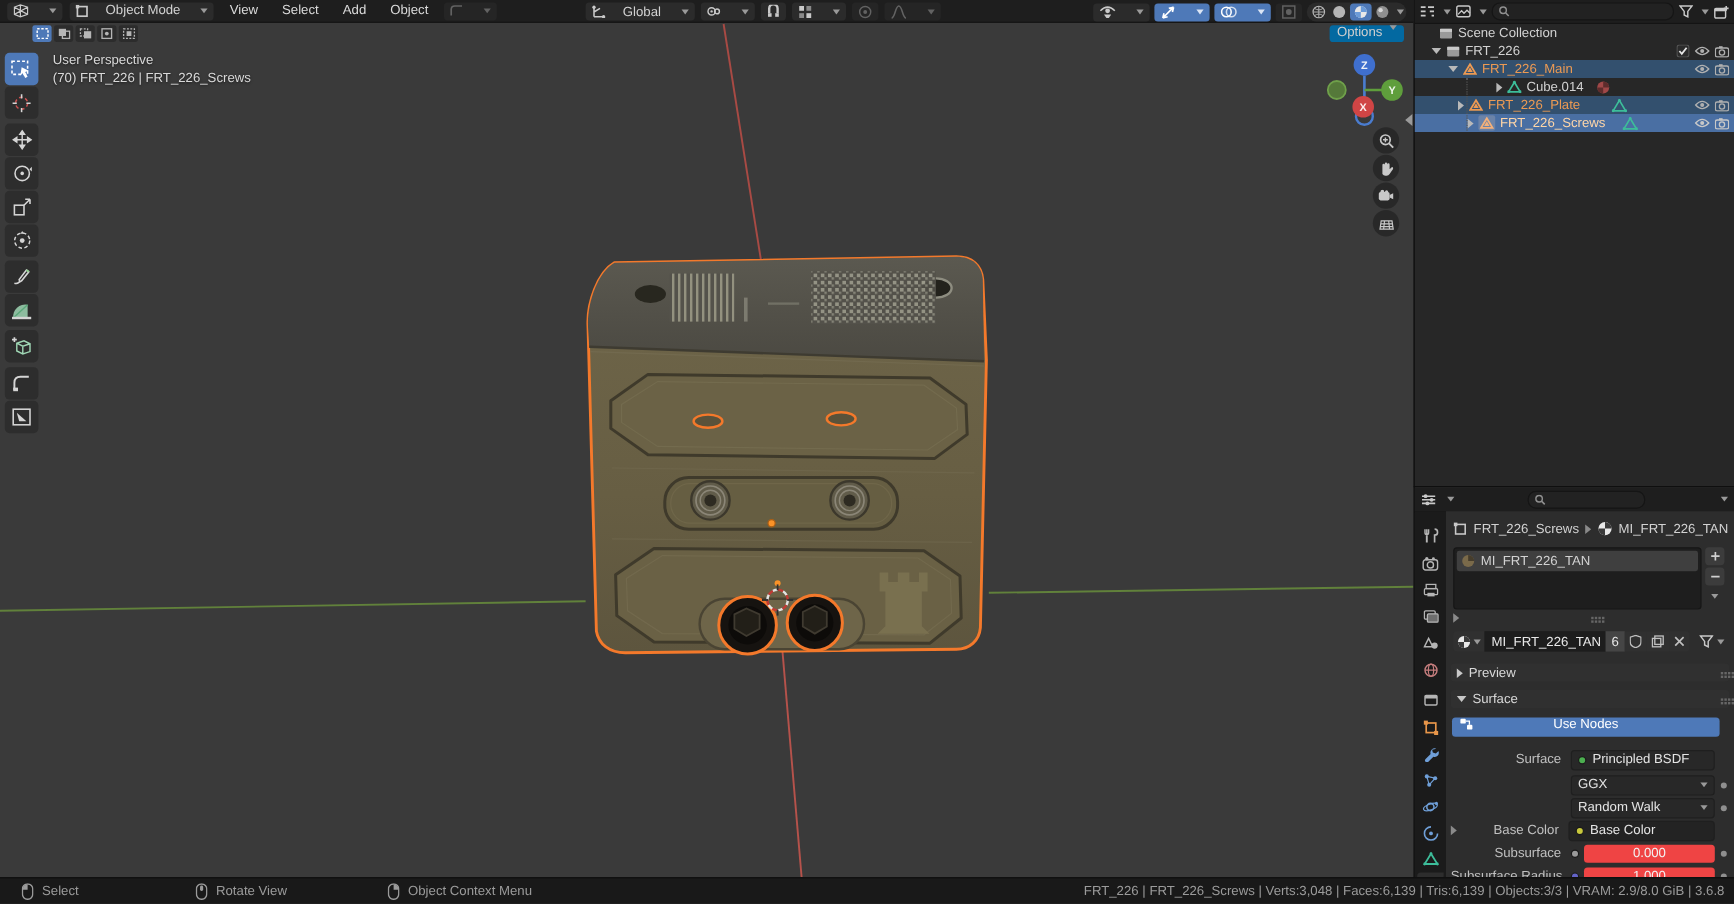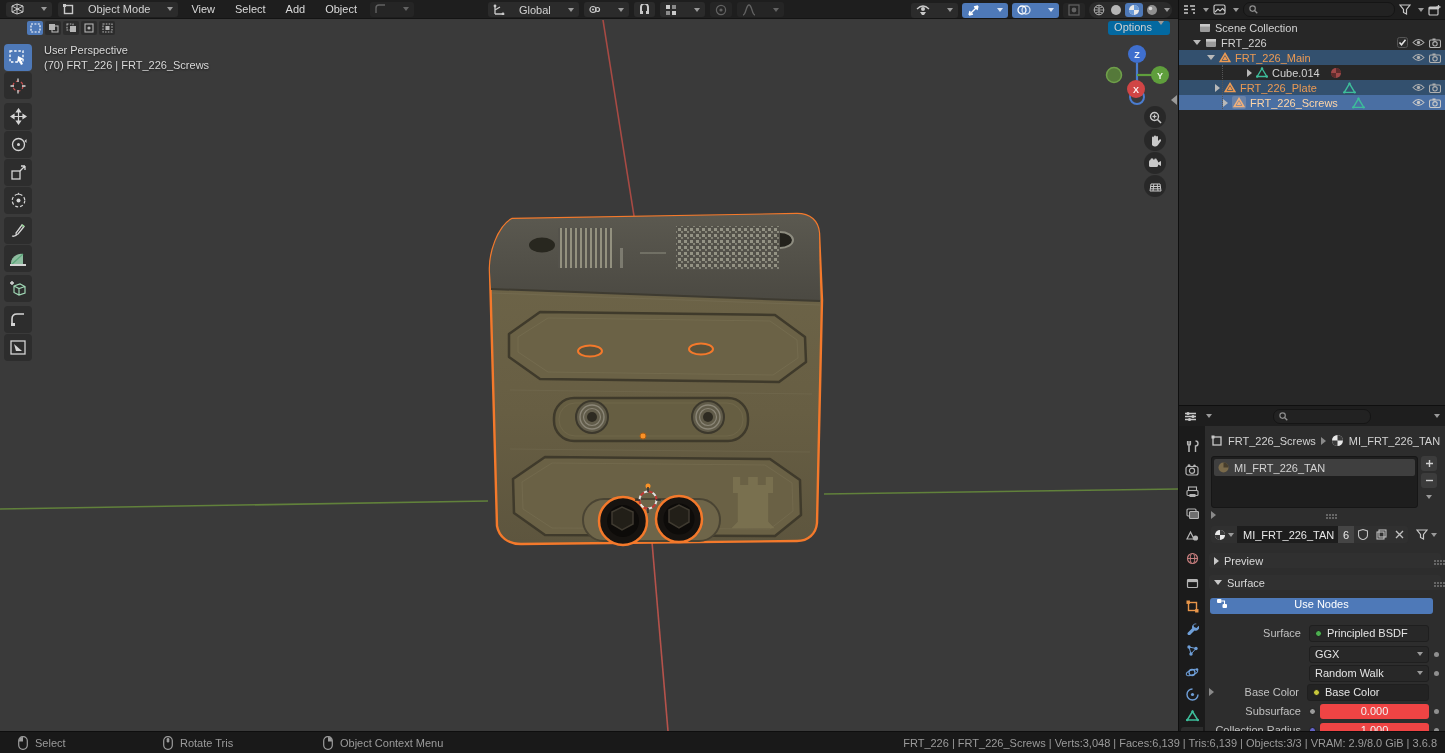--- a/index.html
+++ b/index.html
@@ -977,42 +977,42 @@
     </div>
 
     <div class="pr-row">
       <span class="pr-label">Subsurface</span>
       <span class="sock" style="background:#9a9a9a;margin-right:4px"></span>
       <span class="slider-field">0.000</span>
       <span class="dec-dot"></span>
     </div>
 
     <div class="pr-row">
-      <span class="pr-label">Collection Radius</span>
+      <span class="pr-label">Subsurface Radius</span>
       <span class="sock" style="background:#6363c7;margin-right:4px"></span>
       <span class="slider-field">1.000</span>
       <span class="dec-dot"></span>
     </div>
   </div>
 </div>
 
 <div id="statusbar" class="region">
   <span class="sb-item" style="left:18px">
     <svg width="10" height="14" viewBox="0 0 10 14">
         <rect x="0.7" y="0.7" width="8.6" height="12.6" rx="4" fill="none" stroke="#9b9b9b" stroke-width="1.2"></rect>
         <path d="M1,5.5 h4 V1 a4,4 0 0 0 -4,4 Z" fill="#9b9b9b"></path>
       </svg>
     <span>Select</span>
   </span>
   <span class="sb-item" style="left:163px">
     <svg width="10" height="14" viewBox="0 0 10 14">
         <rect x="0.7" y="0.7" width="8.6" height="12.6" rx="4" fill="none" stroke="#9b9b9b" stroke-width="1.2"></rect>
         <rect x="3.7" y="2" width="2.6" height="4.5" rx="1.2" fill="#9b9b9b"></rect>
       </svg>
-    <span>Rotate Tris</span>
+    <span>Rotate View</span>
   </span>
   <span class="sb-item" style="left:323px">
     <svg width="10" height="14" viewBox="0 0 10 14">
         <rect x="0.7" y="0.7" width="8.6" height="12.6" rx="4" fill="none" stroke="#9b9b9b" stroke-width="1.2"></rect>
         <path d="M9,5.5 h-4 V1 a4,4 0 0 1 4,4 Z" fill="#9b9b9b"></path>
       </svg>
     <span>Object Context Menu</span>
   </span>
   <span id="sb-right">FRT_226 | FRT_226_Screws | Verts:3,048 | Faces:6,139 | Tris:6,139 | Objects:3/3 | VRAM: 2.9/8.0 GiB | 3.6.8</span>
 </div>

